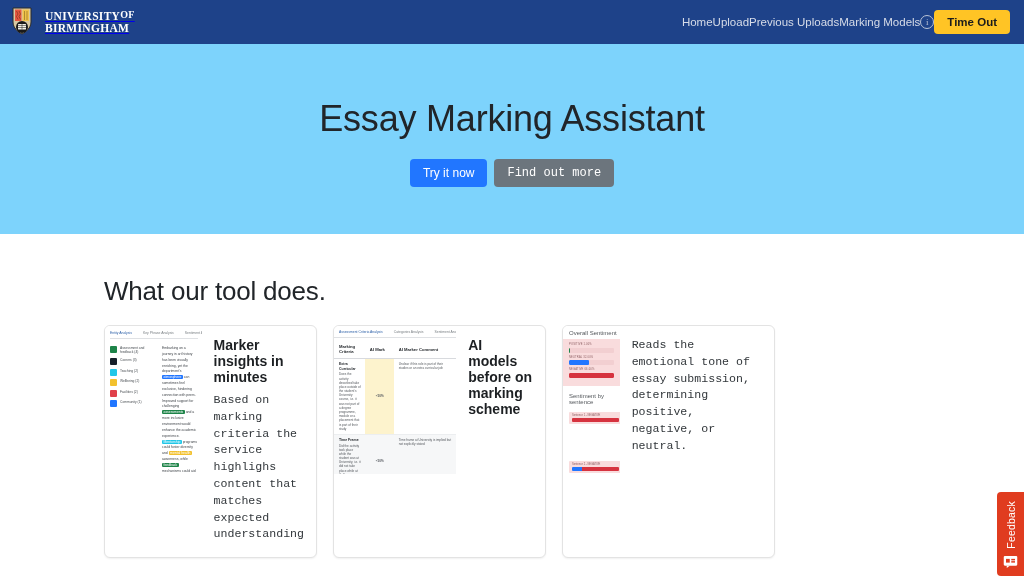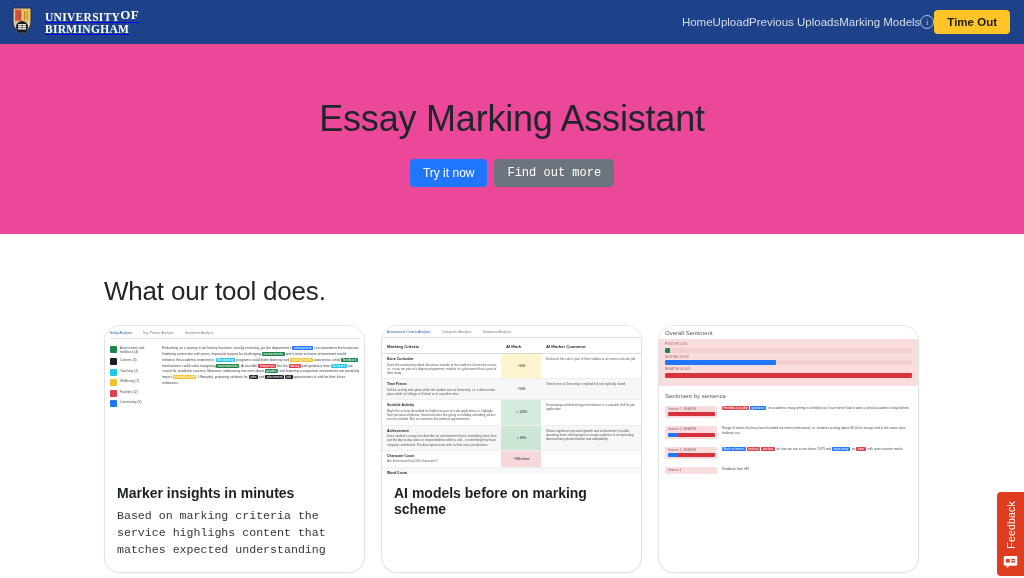--- a/index.html
+++ b/index.html
@@ -21,21 +21,21 @@
   }
   .brand { display: flex; align-items: center; gap: 9px; }
   .crest { width: 28px; height: 30px; flex: 0 0 28px; }
   .brand-text {
     color: #ffffff;
     font-family: "Liberation Serif", serif;
     line-height: 1.04;
     letter-spacing: .3px;
   }
   .brand-line1 { font-size: 11.5px; font-weight: 700; }
-  .brand-line1 sup { font-size: 13px; vertical-align: 2px; margin-top: 16px; }
+  .brand-line1 sup { font-size: 10px; vertical-align: 2px; margin-top: 16px; }
   .brand-line2 { font-size: 11.5px; font-weight: 700; }
 
   .nav-right {
     margin-left: auto;
     display: flex;
     align-items: center;
   }
   .nav-link {
     color: #d7dce8;
     font-size: 11.5px;
@@ -59,21 +59,21 @@
     font-weight: 700;
     border: none;
     border-radius: 4px;
     padding: 6px 13px;
     cursor: pointer;
     font-family: "Liberation Sans", sans-serif;
   }
 
   
   .hero {
-    background: #ec4899;
+    background: #7dd3fc;
     height: 190px;
     display: flex;
     flex-direction: column;
     align-items: center;
     justify-content: center;
     padding-top: 6px;
   }
   .hero-title {
     font-size: 36px;
     font-weight: 400;
@@ -103,27 +103,27 @@
   .container { width: 816px; margin: 16px auto; }
   .section-title {
     font-size: 26px;
     font-weight: 400;
     color: #212529;
     letter-spacing: -0.2px;
     margin-bottom: 18px;
   }
   .cards { display: flex; gap: 16px; }
   .card {
-    width: 261px;
+    width: 213px;
     background: #fff;
     border: 1px solid #e3e3e3;
-    border-radius: 16px;
+    border-radius: 6px;
     overflow: hidden;
     box-shadow: 0 1px 2px rgba(0,0,0,.06);
-    display: flex; flex-direction: column;
+    display: flex; 
   }
   .card-media { height: 148px; overflow: hidden; background: #fff; position: relative; }
   .card-body { padding: 11px 12px 14px 12px; }
   .card-title { font-size: 14px; font-weight: 700; color: #1d2023; margin-bottom: 7px; }
   .card-text { font-size: 11.6px; color: #32373b; line-height: 1.45; font-family: Liberation Mono, monospace; }
 
   
   .ss { font-size: 3px; color: #3b3f44; width: 100%; height: 100%; background: #fff; }
   .ss1 { padding: 5px 4px 0 5px; }
   .ss-tabs { display: flex; gap: 11px; border-bottom: 1px solid #dfe1e4; padding-bottom: 3px; }
@@ -408,20 +408,21 @@
                       <div style="background: rgb(33, 118, 255); width: 60%;"></div>
                       <div style="background: rgb(214, 51, 63); width: 40%;"></div>
                     </div>
                   </div>
                   <div class="sbs-text">Feedback from HR</div>
                 </div>
               </div>
           </div>
         </div>
         <div class="card-body">
+          <div class="card-text">Reads the emotional tone of essay submission, determining positive, negative, or neutral.</div>
         </div>
       </div>
 
     </div>
   </div>
 
   <div class="feedback-tab">
     <span class="feedback-label">Feedback</span>
     <svg class="fb-icon" viewBox="0 0 20 17">
       <rect x="1" y="1" width="18" height="13" rx="1.5" fill="#ffffff"></rect>

